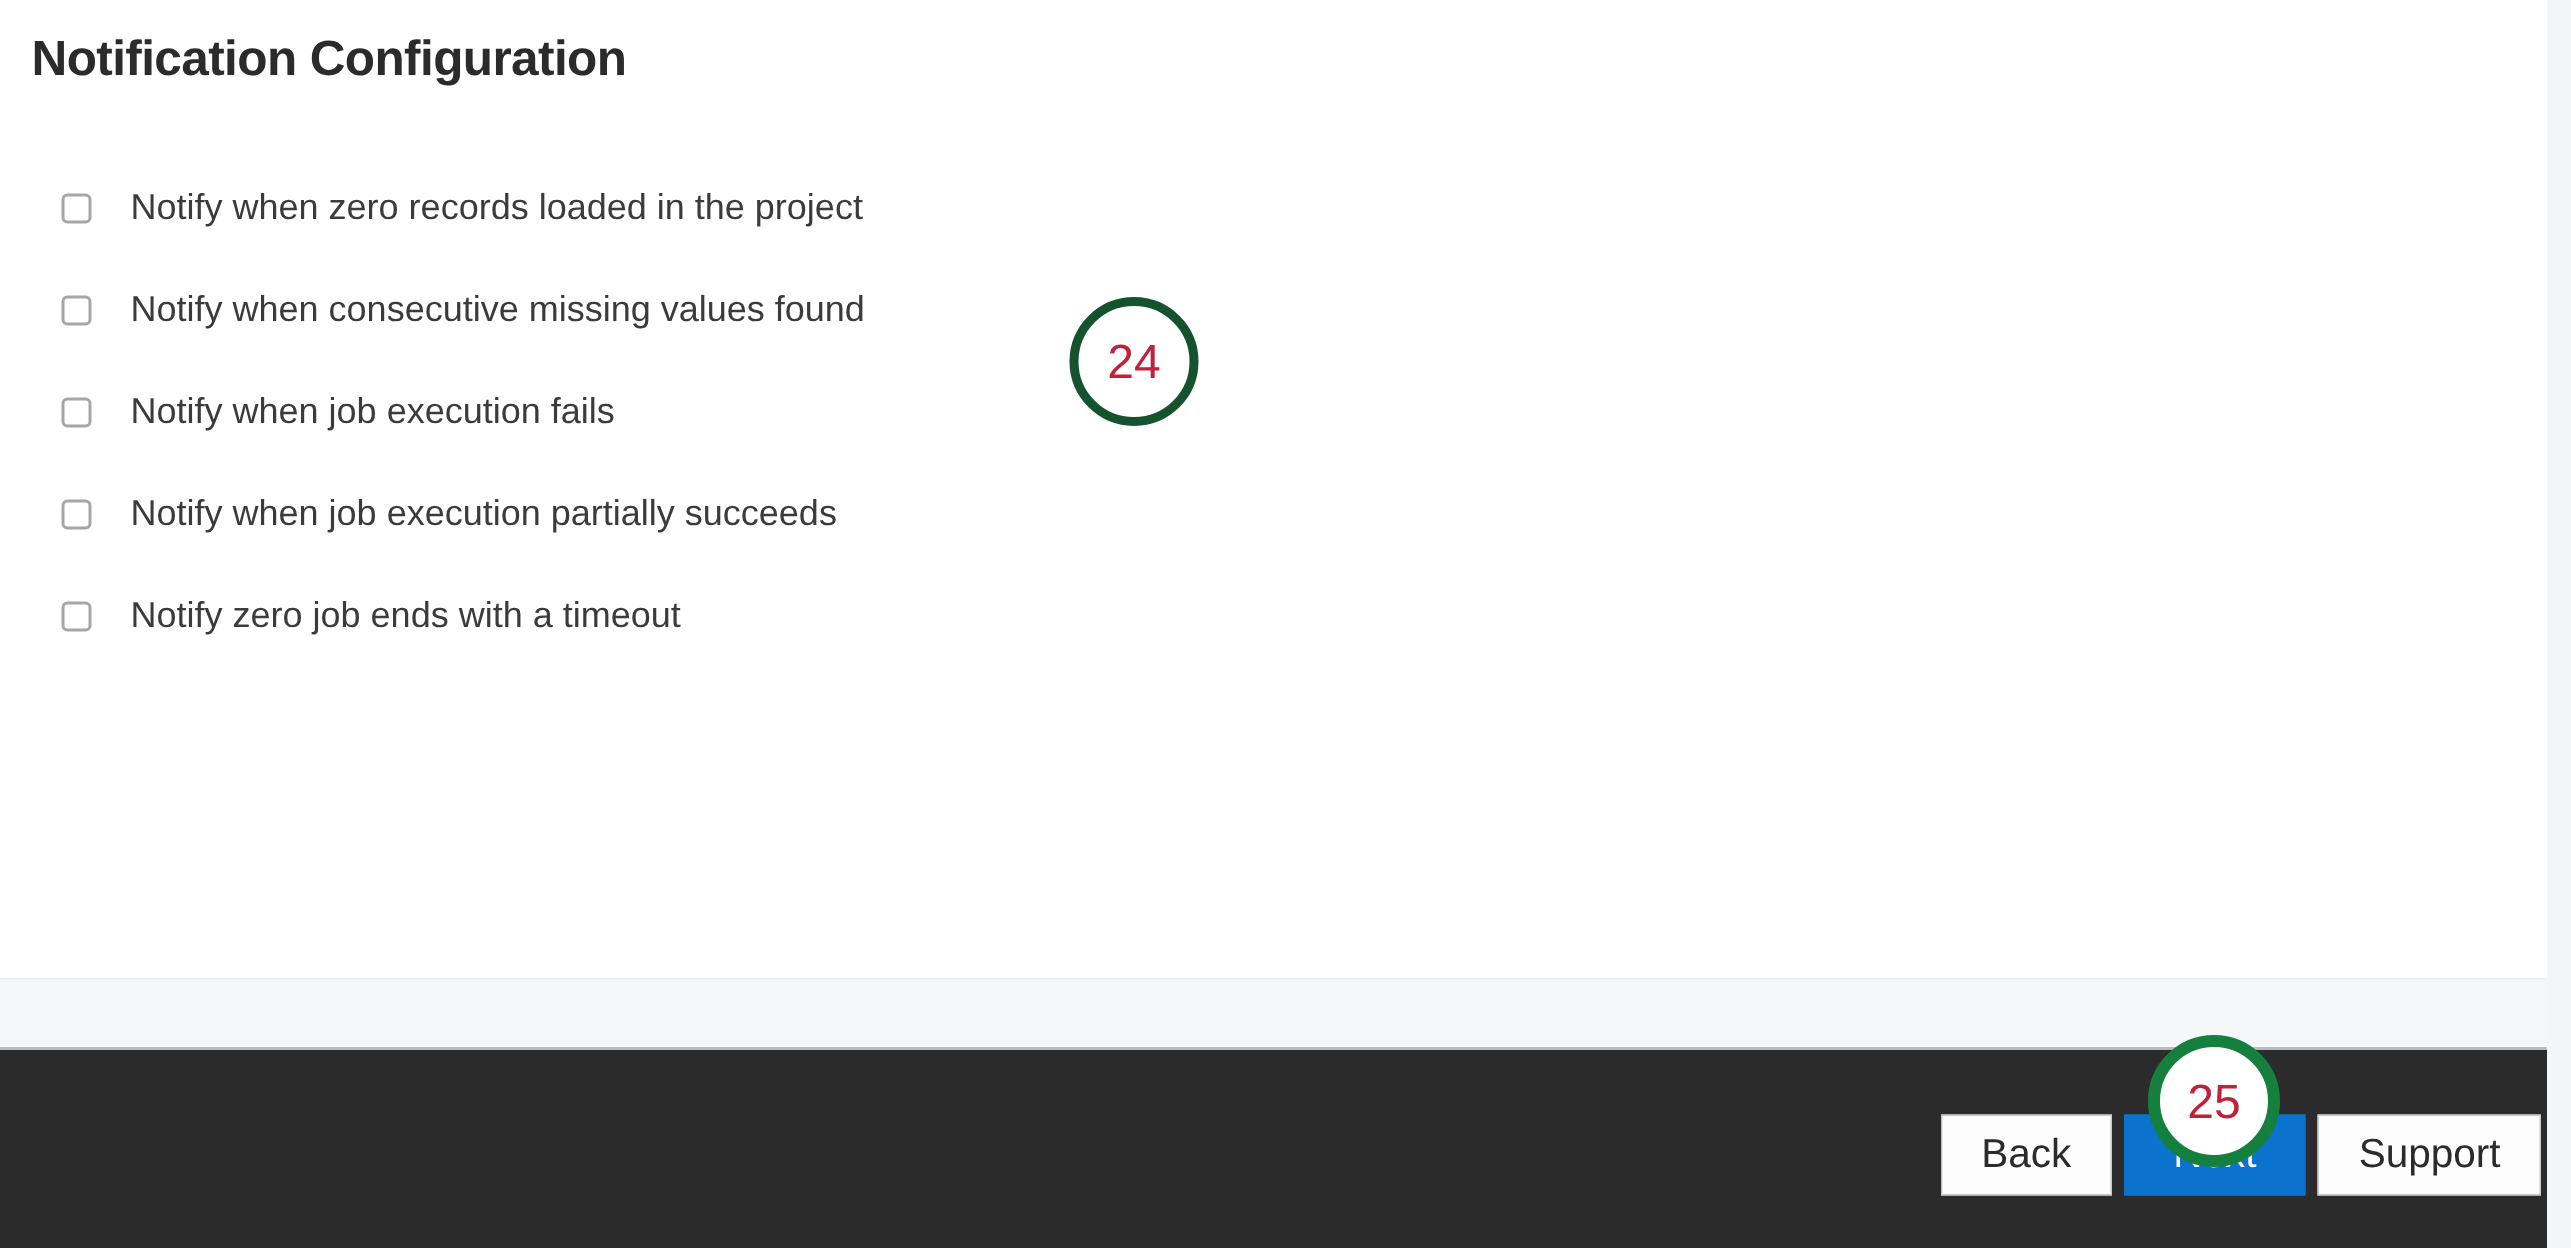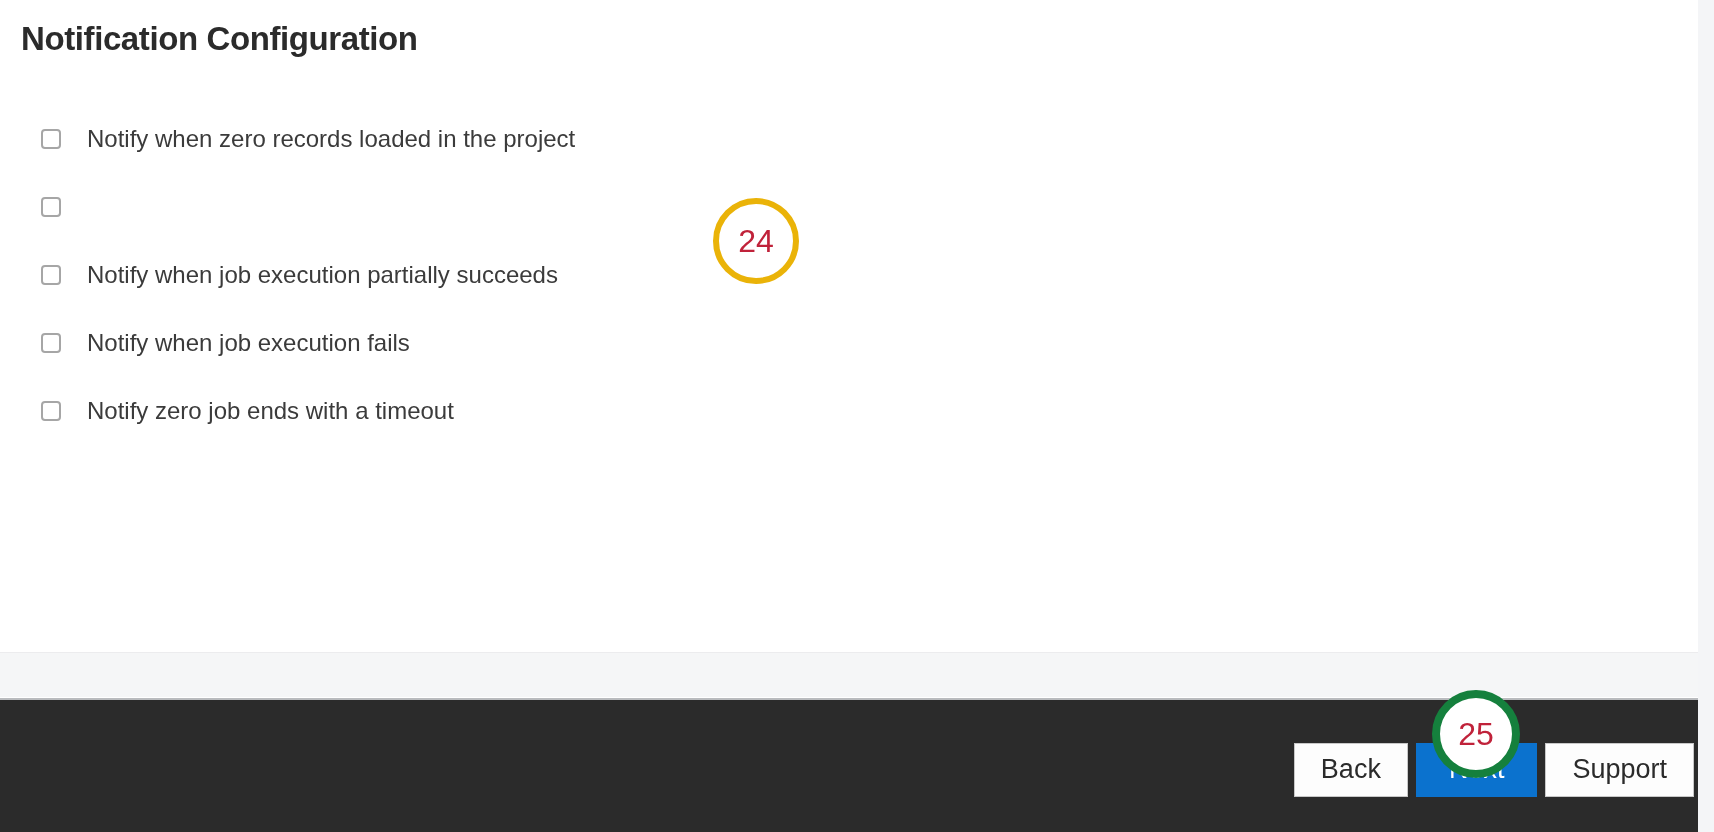--- a/index.html
+++ b/index.html
@@ -153,21 +153,21 @@
     font-family: "Liberation Sans", sans-serif;
     color: #c0223a;
     font-weight: normal;
     z-index: 40;
   }
   #marker-24 {
     left: 713px;
     top: 198px;
     width: 74px;
     height: 74px;
-    border: 6px solid #eab308;
+    border: 6px solid #14532d;
     background: transparent;
     font-size: 32px;
   }
   #marker-25 {
     left: 1432px;
     top: 690px;
     width: 72px;
     height: 72px;
     border: 8px solid #15803d;
     background: #ffffff;
@@ -185,30 +185,31 @@
 
     <div id="checkbox-list">
 
       <div class="checkbox-row">
         <span class="checkbox-box"></span>
         <span class="checkbox-label">Notify when zero records loaded in the project</span>
       </div>
 
       <div class="checkbox-row">
         <span class="checkbox-box"></span>
+        <span class="checkbox-label">Notify when consecutive missing values found</span>
+      </div>
+
+      <div class="checkbox-row">
+        <span class="checkbox-box"></span>
+        <span class="checkbox-label">Notify when job execution fails</span>
       </div>
 
       <div class="checkbox-row">
         <span class="checkbox-box"></span>
         <span class="checkbox-label">Notify when job execution partially succeeds</span>
-      </div>
-
-      <div class="checkbox-row">
-        <span class="checkbox-box"></span>
-        <span class="checkbox-label">Notify when job execution fails</span>
       </div>
 
       <div class="checkbox-row">
         <span class="checkbox-box"></span>
         <span class="checkbox-label">Notify zero job ends with a timeout</span>
       </div>
 
 
     </div>
   </div>

